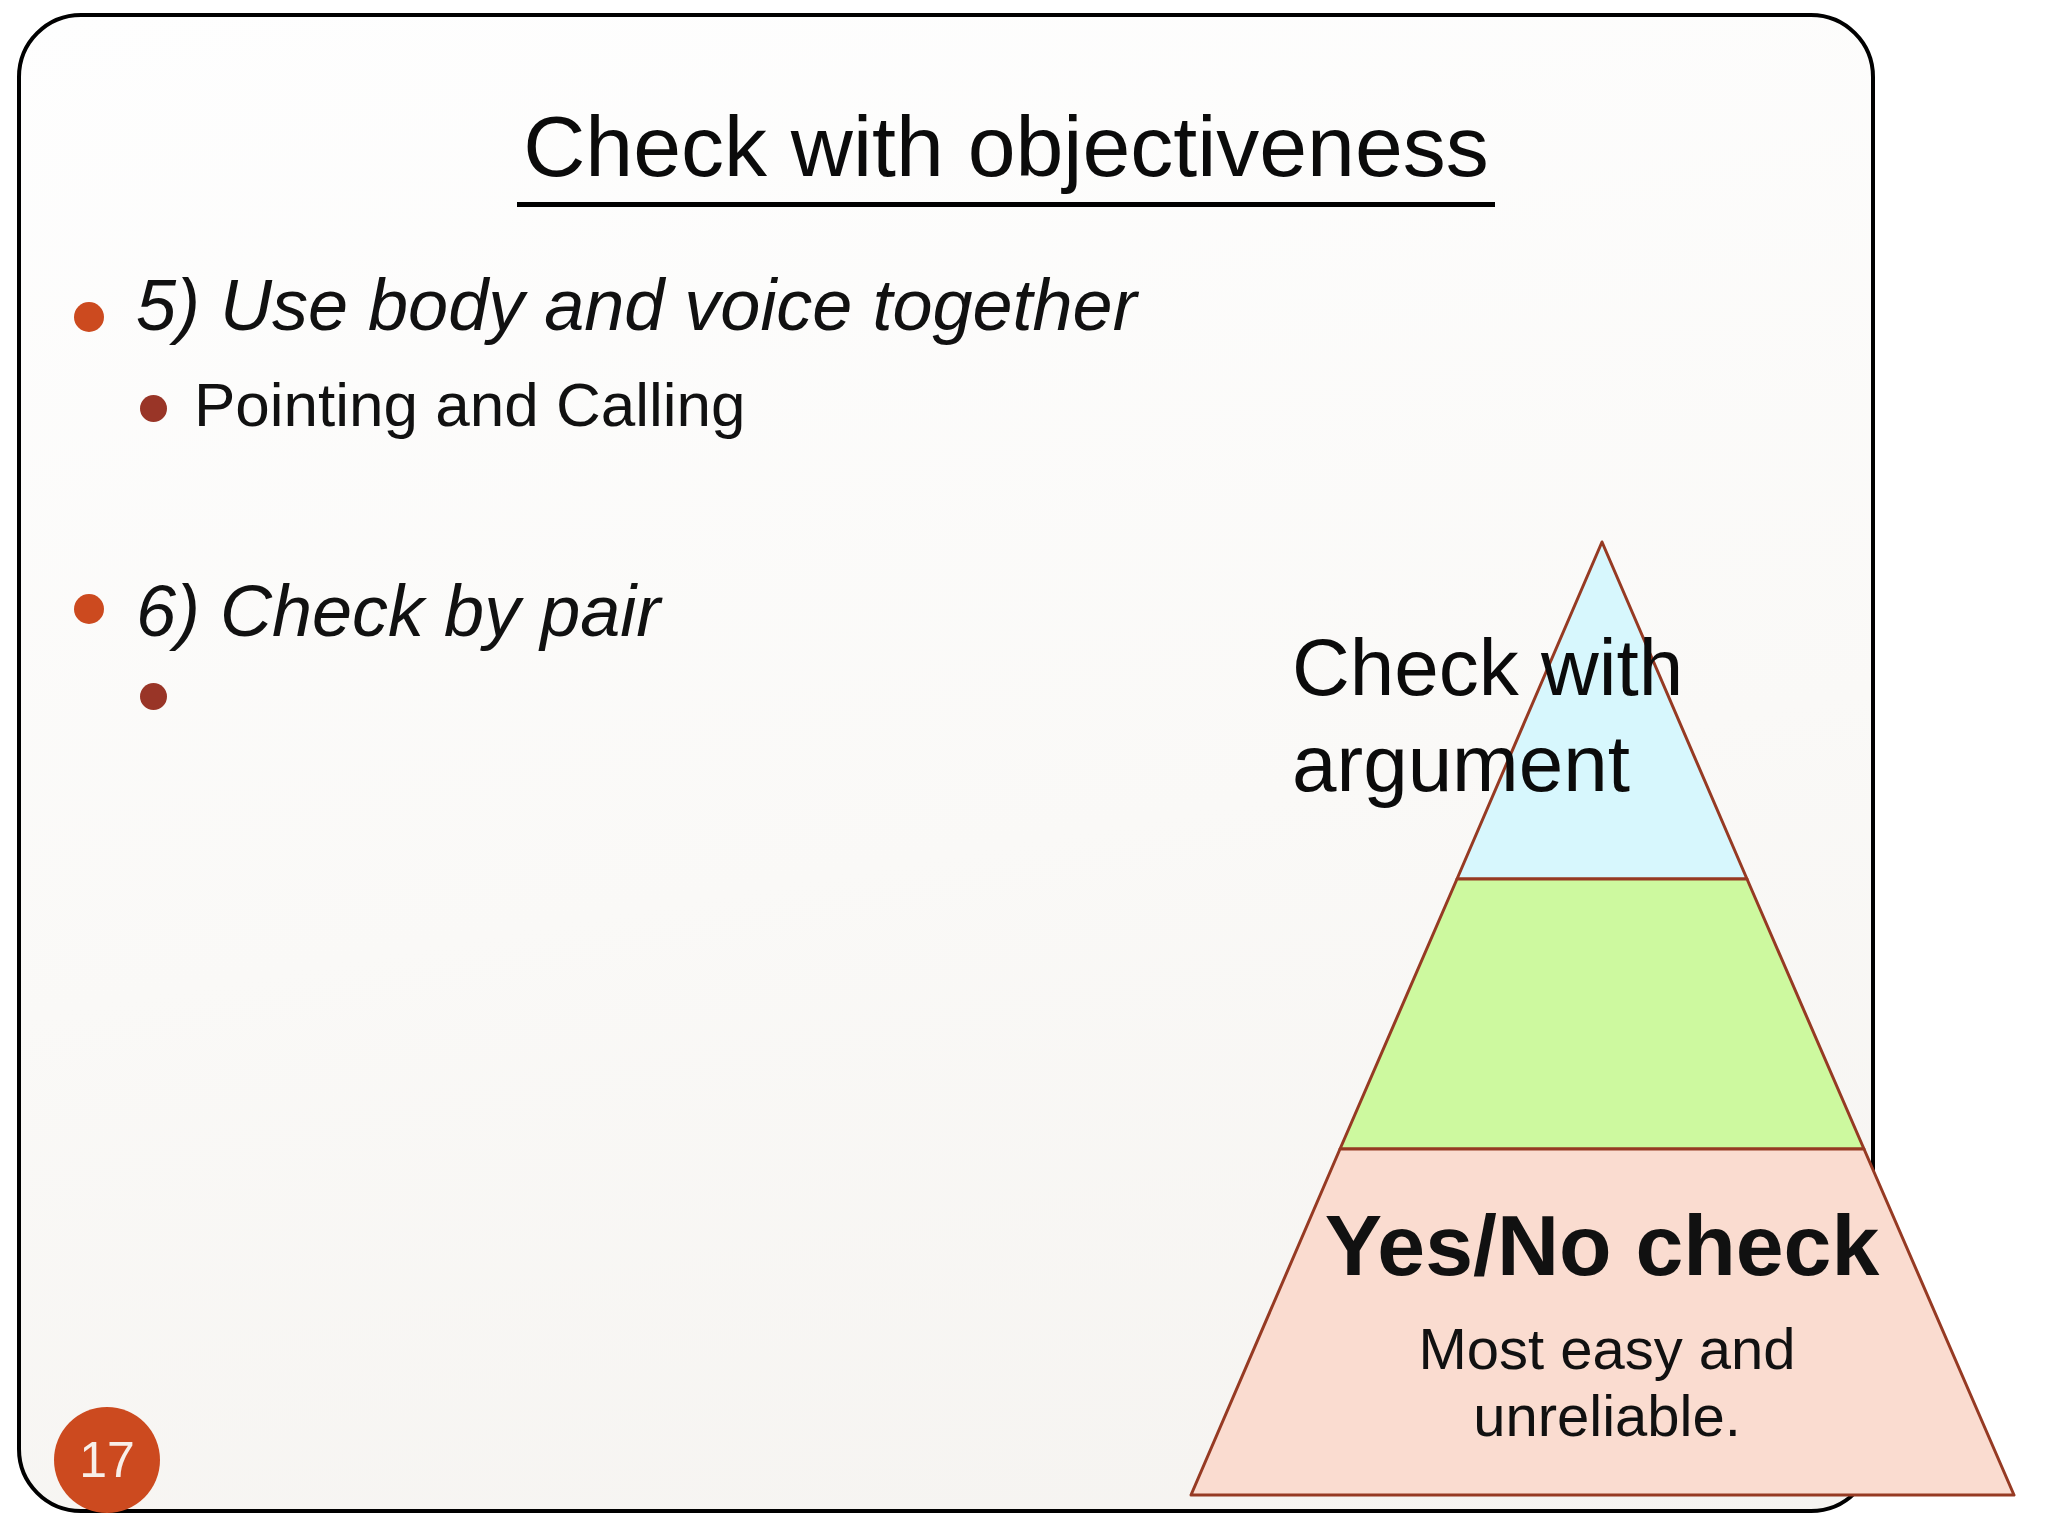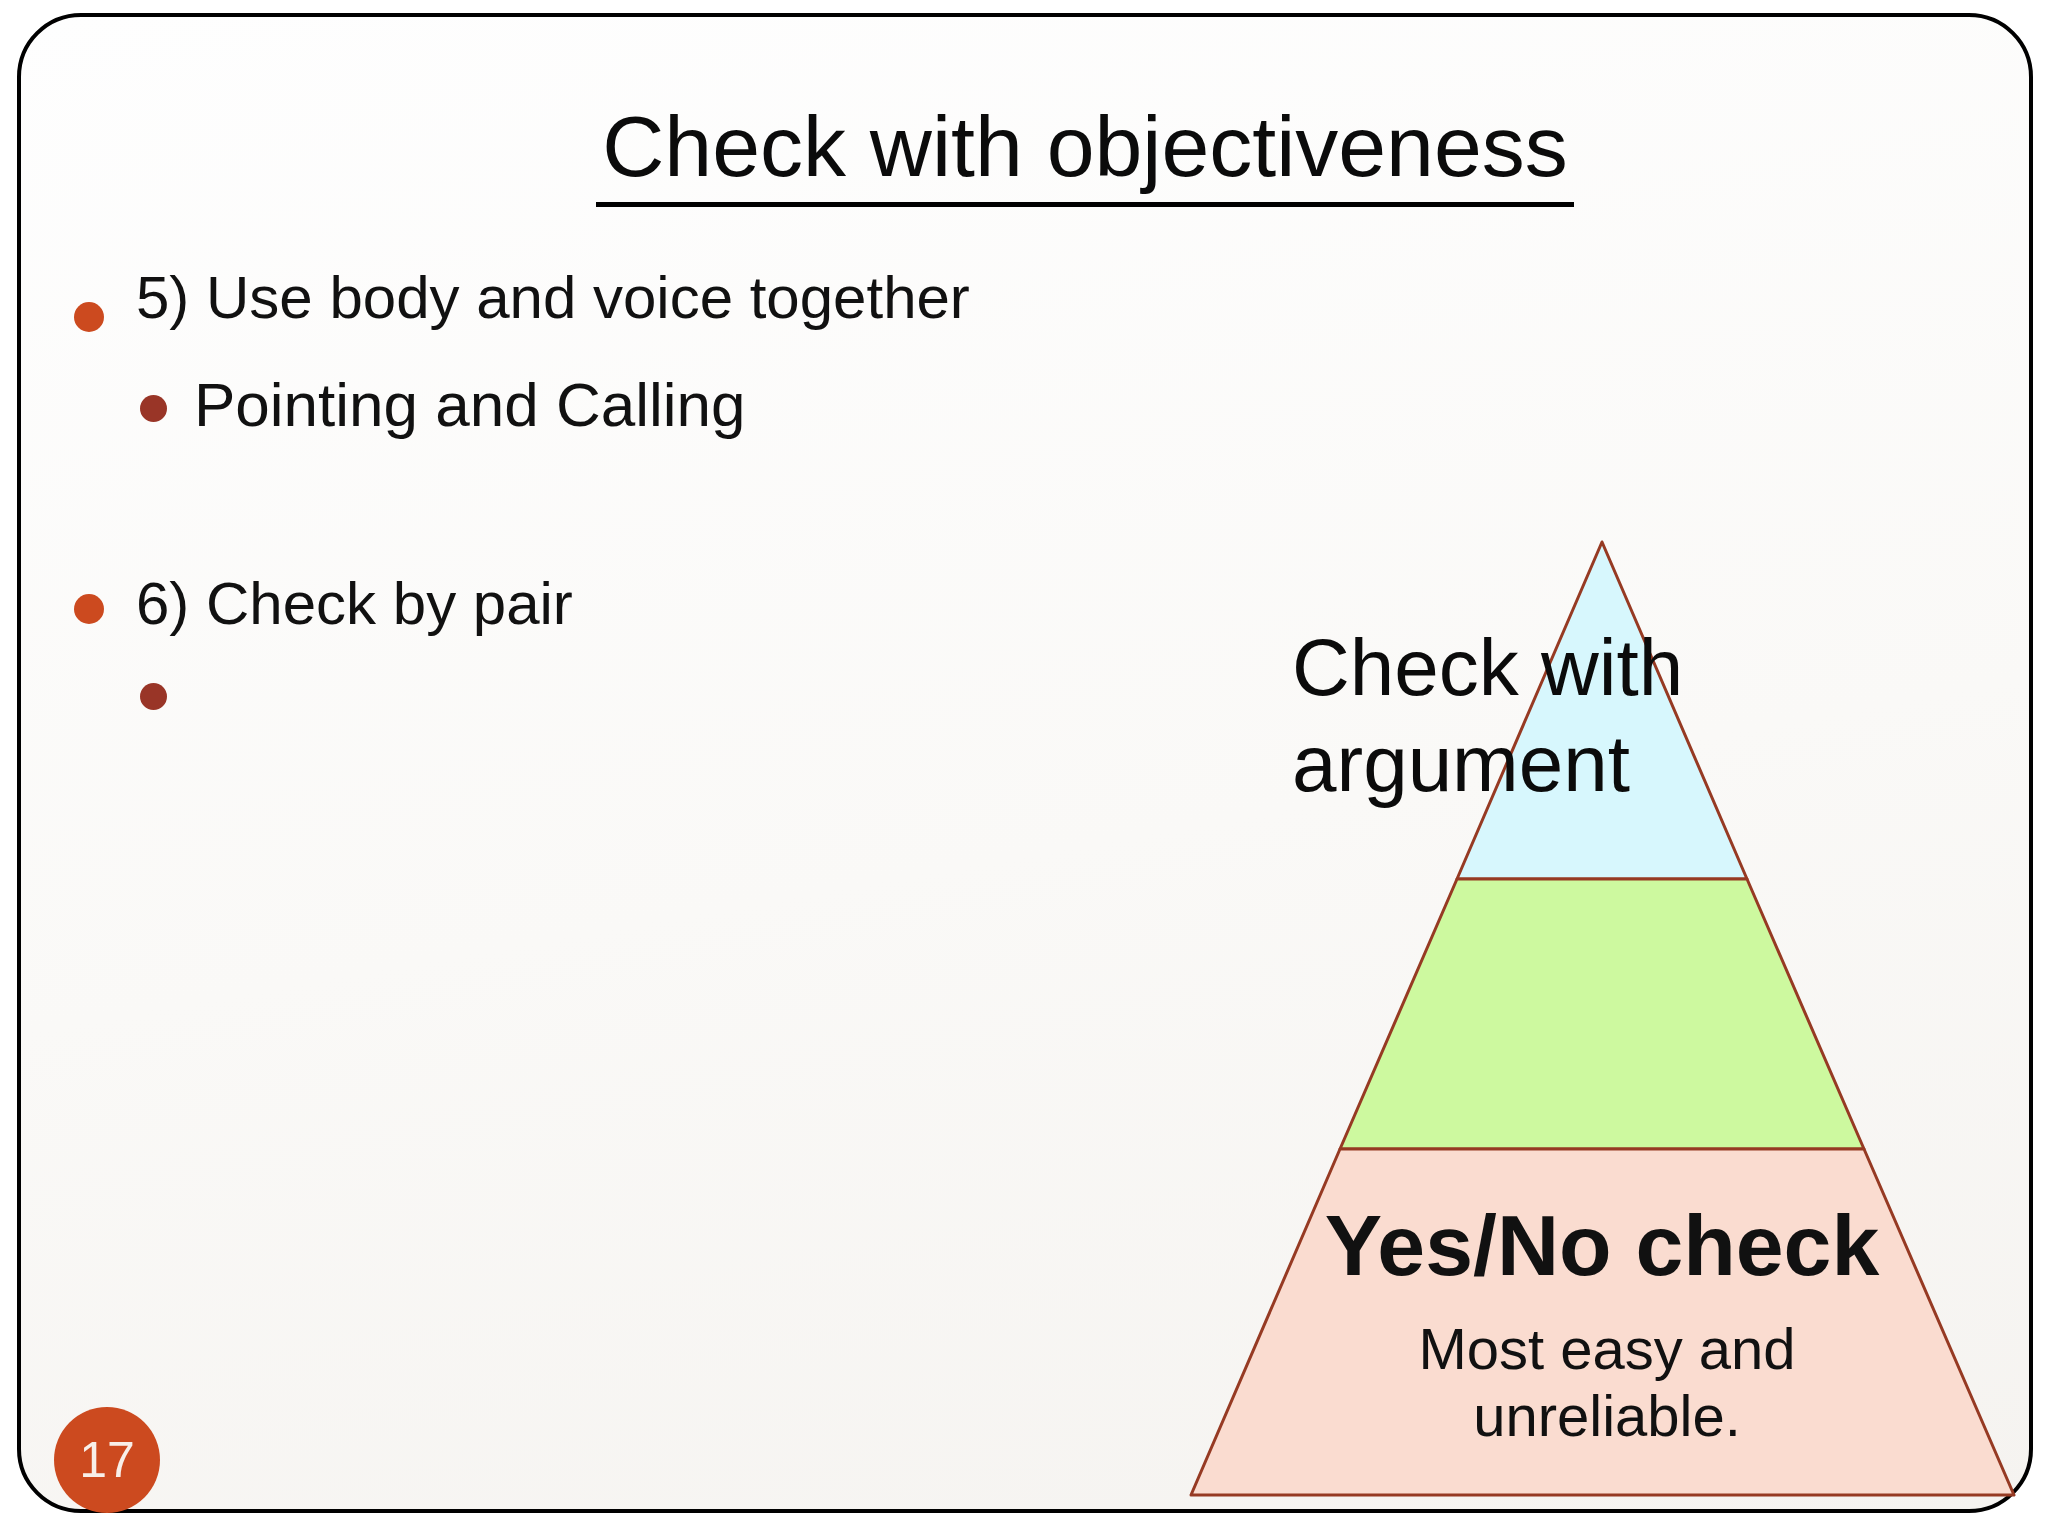--- a/index.html
+++ b/index.html
@@ -1,30 +1,30 @@
 <!DOCTYPE html>
 <html><head>
 <meta charset="utf-8">
 <style>
   html,body{margin:0;padding:0;background:#ffffff;}
   .canvas{
     position:relative;width:2048px;height:1536px;overflow:hidden;
     font-family:"Liberation Sans","DejaVu Sans",sans-serif;color:#111;background:#ffffff;
   }
   .slide{
-    position:absolute;left:17px;top:13px;width:2016px;height:1500px;
+    position:absolute;left:17px;top:13px;width:1858px;height:1500px;
     border:4px solid #000;border-radius:64px;box-sizing:border-box;
     background:linear-gradient(170deg,#fefefe 0%,#faf9f7 55%,#f5f3f0 100%);
   }
   .title-wrap{position:absolute;top:78px;left:120px;right:0;text-align:center;}
   .title{
     display:inline-block;font-size:86px;line-height:1.2;color:#0b0b0b;
     border-bottom:5px solid #000;padding:0 6px 4px 6px;white-space:nowrap;
   }
-  .bullet-text{position:absolute;font-size:60px;line-height:1.25;white-space:nowrap;}
+  .bullet-text{position:absolute;font-size:72px;line-height:1.25;white-space:nowrap;font-style:italic;}
   .sub-text{position:absolute;font-size:62px;line-height:1.3;}
   .dot{position:absolute;border-radius:50%;}
   .dot-l1{width:30px;height:30px;background:#cc4a1f;}
   .dot-l2{width:27px;height:27px;background:#993527;}
   .pyramid-svg{position:absolute;left:0;top:0;width:2048px;height:1536px;pointer-events:none;}
   .pyr-band{stroke:#963a23;stroke-width:3;stroke-linejoin:round;}
   .pyr-label{position:absolute;text-align:left;font-size:80px;line-height:1.2;color:#0b0b0b;transform:translateX(-50%);}
   .pyr-label-big{position:absolute;text-align:left;font-size:86px;line-height:1.15;transform:translateX(-50%);white-space:nowrap;font-weight:bold;}
   .pyr-note{position:absolute;text-align:center;font-size:58px;line-height:1.15;transform:translateX(-50%);margin-top:8px;}
   .page-badge{

